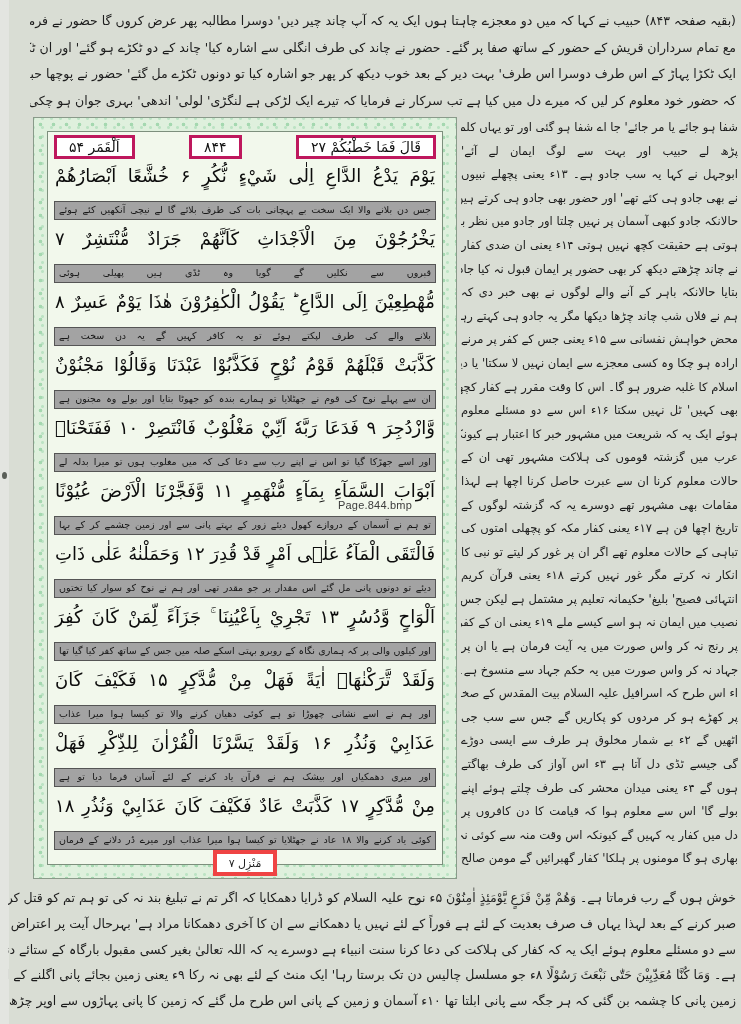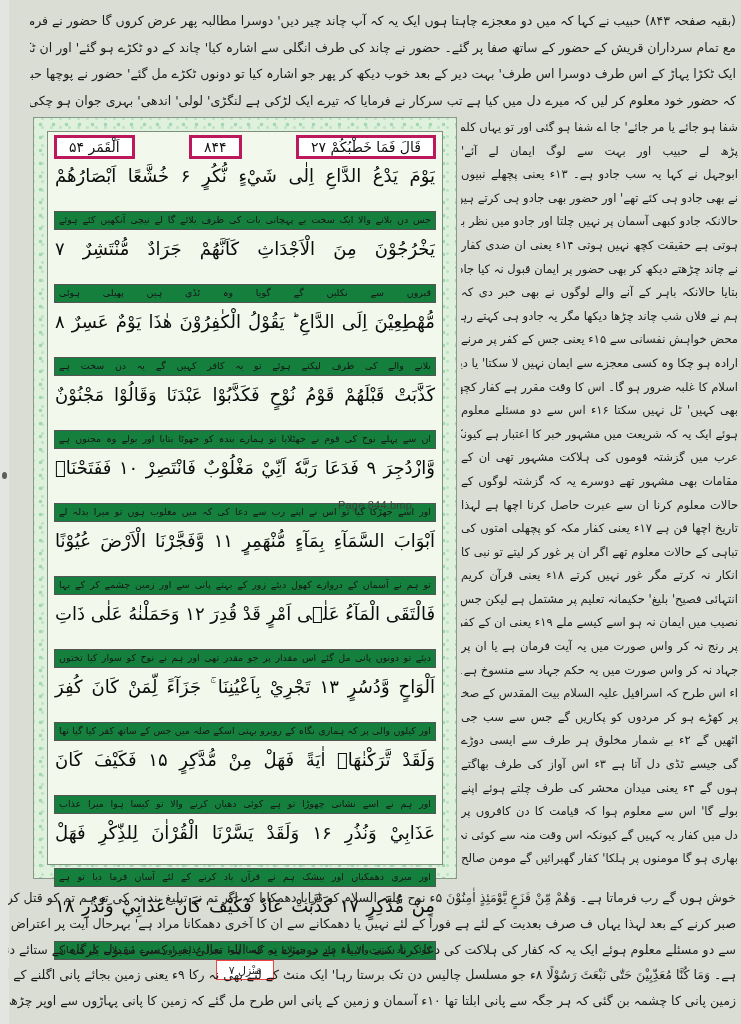--- a/index.html
+++ b/index.html
@@ -41,27 +41,27 @@
     background:#ffffff; border:3px solid #be185d; font-size:14px; line-height:17px;
     padding:1px 12px 0; direction:rtl; white-space:nowrap; color:#111;
   }
   .verse { display:block; }
   .verse-arabic {
     font-weight:normal; font-size:18px; line-height:37px; height:37px;
     direction:rtl; text-align:justify; text-align-last:justify;
     white-space:nowrap; overflow:hidden; padding:0 3px; color:#0c0c0c;
   }
   .urdu-strip {
-    background:#15803d; border:1px solid #555; height:17px; line-height:15px;
-    font-size:9.5px; margin:17px 2px 0; padding:0 4px;
+    background:#a3a3a3; border:1px solid #555; height:17px; line-height:15px;
+    font-size:9.5px; margin:7px 2px 0; padding:0 4px;
     direction:rtl; text-align:justify; text-align-last:justify;
     white-space:nowrap; overflow:hidden; color:#161616;
   }
   .manzil-row { display:flex; justify-content:center; }
-  .manzil-label { background:#fff; border:1px solid #ef4444; font-size:11px; line-height:17px; padding:1px 12px 0; }
+  .manzil-label { background:#fff; border:4px solid #ef4444; font-size:11px; line-height:17px; padding:1px 12px 0; }
 
   .commentary { position:absolute; left:461px; top:116px; width:277px; height:758px; overflow:hidden; }
   .commentary .t-line { line-height:23.6px; font-size:11.5px; }
 
   .bottom-text { position:absolute; left:8px; top:885px; width:728px; }
   .bottom-text .t-line { line-height:25.8px; font-size:12.5px; }
 
   .filename-overlay {
     position:absolute; left:338px; top:499px;
     font-family:"Liberation Sans", sans-serif; font-size:11px; font-weight:normal;
@@ -153,22 +153,22 @@
       <div class="t-line">ہوتی ہے حقیقت کچھ نہیں ہوتی ۱۴ء یعنی ان ضدی کفار</div>
       <div class="t-line">نے چاند چڑھتے دیکھ کر بھی حضور پر ایمان قبول نہ کیا جادو</div>
       <div class="t-line">بتایا حالانکہ باہر کے آنے والے لوگوں نے بھی خبر دی کہ</div>
       <div class="t-line">ہم نے فلاں شب چاند چڑھا دیکھا مگر یہ جادو ہی کہتے رہے</div>
       <div class="t-line">محض خواہش نفسانی سے ۱۵ء یعنی جس کے کفر پر مرنے کا</div>
       <div class="t-line">ارادہ ہو چکا وہ کسی معجزے سے ایمان نہیں لا سکتا' یا دین</div>
       <div class="t-line">اسلام کا غلبہ ضرور ہو گا۔ اس کا وقت مقرر ہے کفار کچھ</div>
       <div class="t-line">بھی کہیں' ٹل نہیں سکتا ۱۶ء اس سے دو مسئلے معلوم</div>
       <div class="t-line">ہوئے ایک یہ کہ شریعت میں مشہور خبر کا اعتبار ہے کیونکہ</div>
       <div class="t-line">عرب میں گزشتہ قوموں کی ہلاکت مشہور تھی ان کے</div>
+      <div class="t-line">حالات معلوم کرنا ان سے عبرت حاصل کرنا اچھا ہے لہذا</div>
       <div class="t-line">مقامات بھی مشہور تھے دوسرے یہ کہ گزشتہ لوگوں کے</div>
-      <div class="t-line">حالات معلوم کرنا ان سے عبرت حاصل کرنا اچھا ہے لہذا</div>
       <div class="t-line">تاریخ اچھا فن ہے ۱۷ء یعنی کفار مکہ کو پچھلی امتوں کی</div>
       <div class="t-line">تباہی کے حالات معلوم تھے اگر ان پر غور کر لیتے تو نبی کا</div>
       <div class="t-line">انکار نہ کرتے مگر غور نہیں کرتے ۱۸ء یعنی قرآن کریم</div>
       <div class="t-line">انتہائی فصیح' بلیغ' حکیمانہ تعلیم پر مشتمل ہے لیکن جس کے</div>
       <div class="t-line">نصیب میں ایمان نہ ہو اسے کیسے ملے ۱۹ء یعنی ان کے کفر</div>
       <div class="t-line">پر رنج نہ کر واس صورت میں یہ آیت فرمان ہے یا ان پر</div>
       <div class="t-line">جہاد نہ کر واس صورت میں یہ حکم جہاد سے منسوخ ہے۔</div>
       <div class="t-line">اء اس طرح کہ اسرافیل علیہ السلام بیت المقدس کے صخرہ</div>
       <div class="t-line">پر کھڑے ہو کر مردوں کو پکاریں گے جس سے سب جی</div>
       <div class="t-line">اٹھیں گے ۲ء بے شمار مخلوق ہر طرف سے ایسی دوڑے</div>

